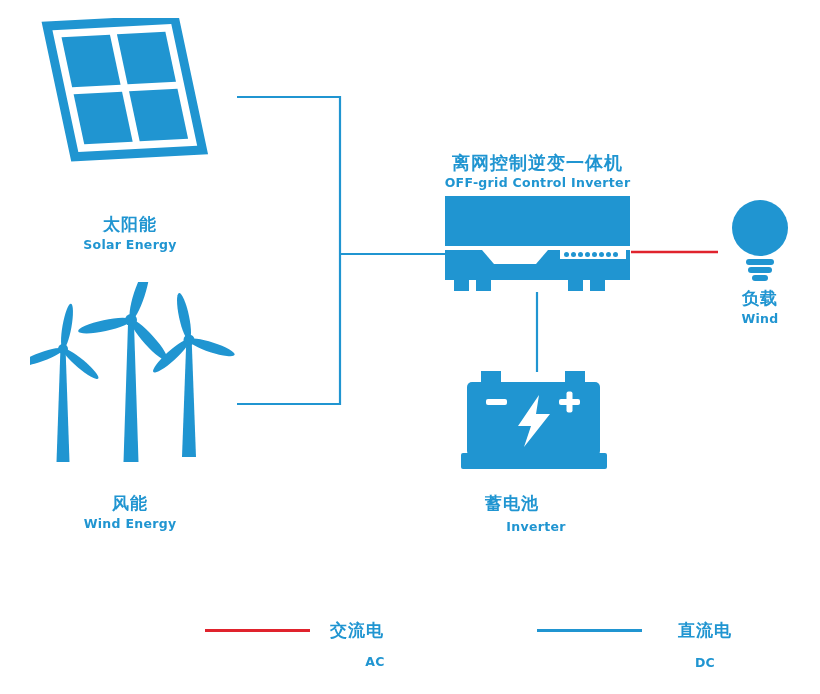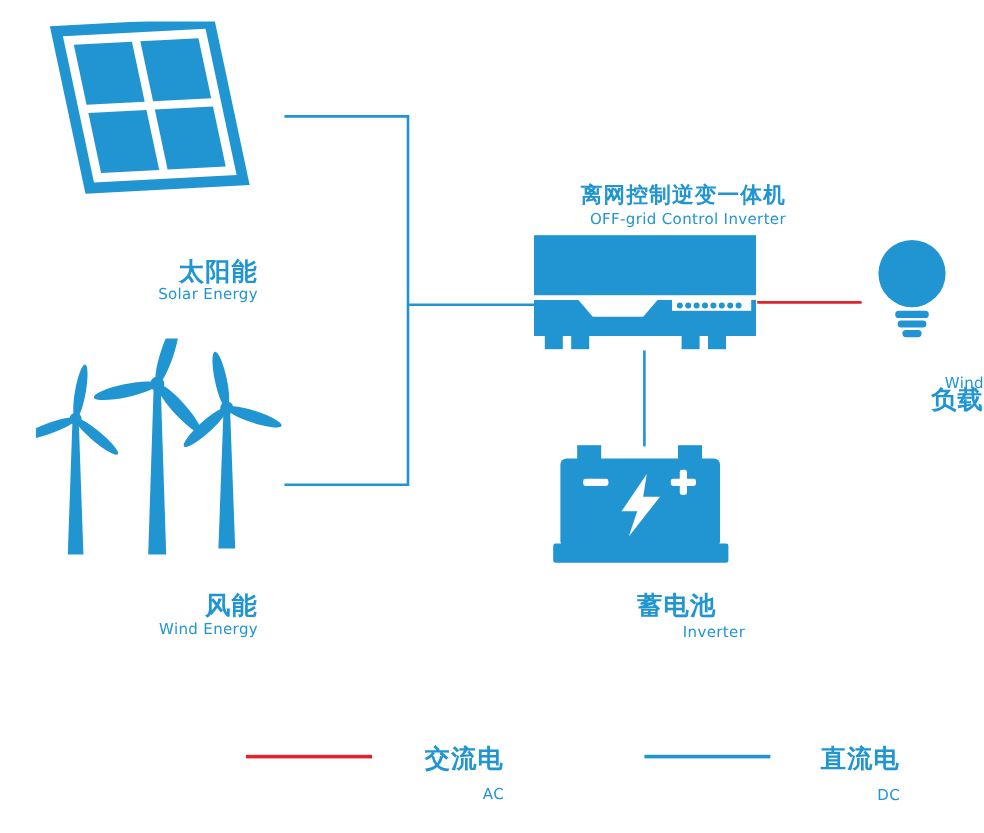--- a/index.html
+++ b/index.html
@@ -14,27 +14,27 @@
   }
   .canvas{
     position:relative;
     width:820px;height:694px;
     background:var(--background);
     overflow:hidden;
   }
   .abs{position:absolute;}
   .label{
     position:absolute;
-    text-align:right;
+    text-align:center;
     color:var(--primary);
     line-height:1.2;
   }
-  .label.zh{font-size:21px;font-weight:bold;letter-spacing:1px;}
+  .label.zh{font-size:17px;font-weight:bold;letter-spacing:1px;}
   .label.zh.title{font-size:18px;}
-  .label.en{font-size:12.5px;font-weight:normal;letter-spacing:0.3px;}
+  .label.en{font-size:12.5px;font-weight:bold;letter-spacing:0.3px;}
   .fill-p{fill:var(--primary);}
   .fill-w{fill:var(--background);}
   .stroke-p{stroke:var(--primary);}
   .wire-dc{stroke:var(--primary);stroke-width:2.2;fill:none;}
   .wire-ac{stroke:var(--ac-red);stroke-width:2.4;fill:none;}
   .legend-line{position:absolute;height:3px;width:105px;}
   .legend-line.ac{background:var(--ac-red);}
   .legend-line.dc{background:var(--primary);}
 </style>
 </head>
@@ -154,24 +154,24 @@
 
   <div class="label en" style="left:45px;top:237px;width:170px;">Solar Energy</div>
   <div class="label en" style="left:45px;top:516px;width:170px;">Wind Energy</div>
 
   <div class="label zh title" style="left:420px;top:152px;width:235px;">离网控制逆变一体机</div>
   <div class="label en" style="left:420px;top:175px;width:235px;">OFF-grid Control Inverter</div>
 
   <div class="label zh" style="left:427px;top:493px;width:170px;">蓄电池</div>
   <div class="label en" style="left:451px;top:519px;width:170px;">Inverter</div>
 
-  <div class="label zh" style="left:700px;top:288px;width:120px;margin-top:33px;">负载</div>
+  <div class="label zh" style="left:700px;top:288px;width:120px;">负载</div>
   <div class="label en" style="left:700px;top:311px;width:120px;">Wind</div>
 
   <div class="legend-line ac" style="left:205px;top:629px;"></div>
-  <div class="label zh" style="left:330px;top:620px;width:90px;">交流电</div>
+  <div class="label zh" style="left:312px;top:620px;width:90px;">交流电</div>
   <div class="label en" style="left:330px;top:654px;width:90px;">AC</div>
 
   <div class="legend-line dc" style="left:537px;top:629px;"></div>
   <div class="label zh" style="left:660px;top:620px;width:90px;">直流电</div>
   <div class="label en" style="left:660px;top:655px;width:90px;">DC</div>
 
 </div>
 
 </body></html>

